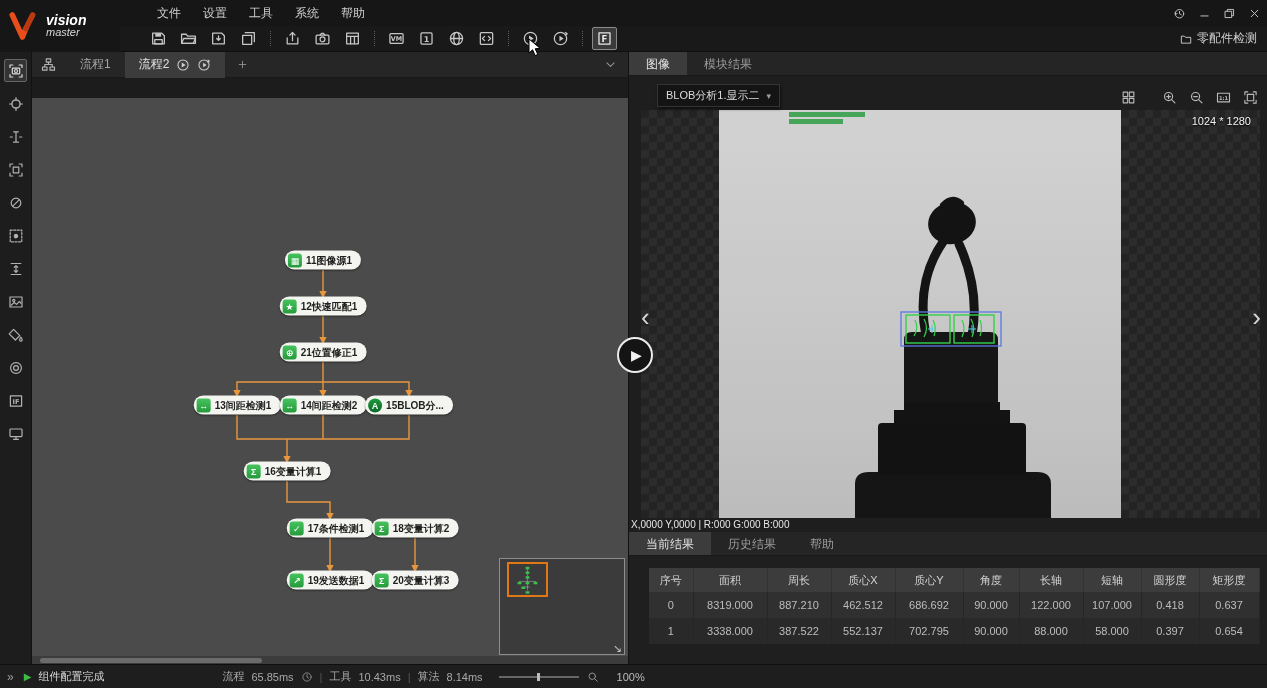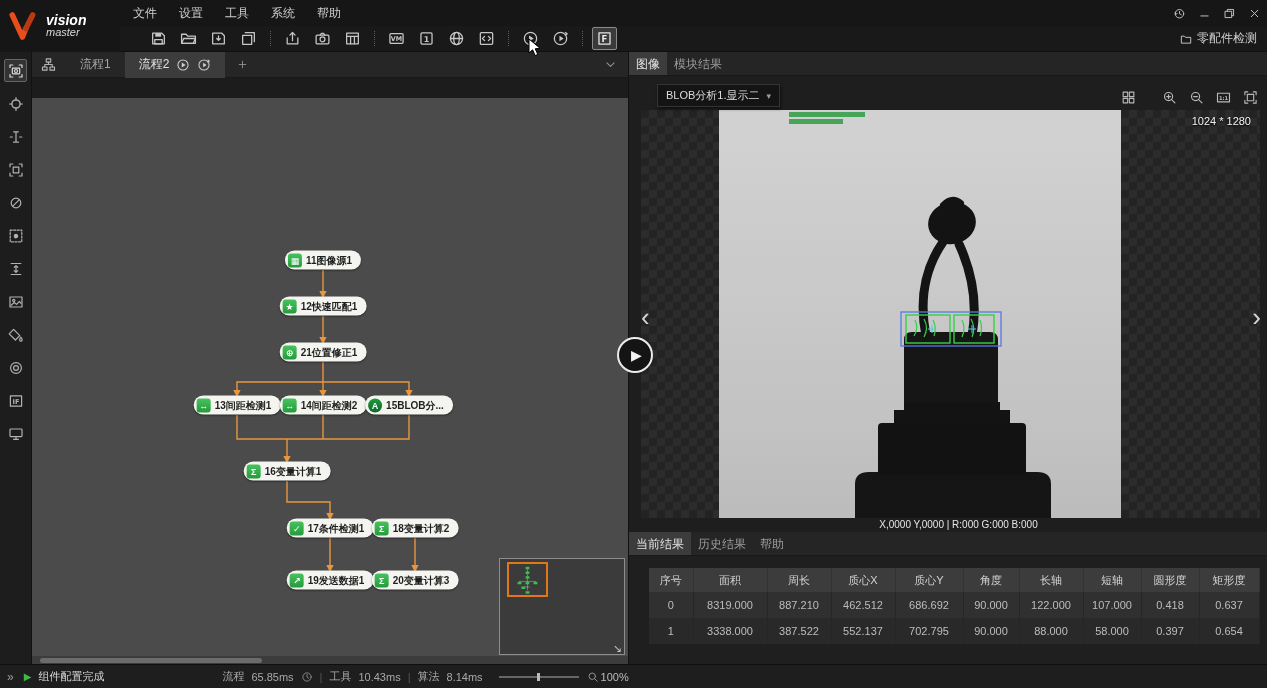--- a/index.html
+++ b/index.html
@@ -1,21 +1,21 @@
 <!DOCTYPE html>
 <html><head>
 <meta charset="utf-8">
 <style>
   *{margin:0;padding:0;box-sizing:border-box;font-family:"Liberation Sans","DejaVu Sans",sans-serif;}
   html,body{width:1267px;height:688px;overflow:hidden;background:#000;}
   button{background:none;border:none;color:inherit;padding:0;font:inherit;}
   .app{position:relative;width:1267px;height:688px;background:#1c1c1c;color:#c8c8c8;font-size:12px;overflow:hidden;}
 
   
-  .titlebar{height:26px;background:#161616;display:flex;align-items:center;}
+  .titlebar{height:26px;background:#161616;display:flex;align-items:center;padding-left:24px;}
   .menus{display:flex;margin-left:122px;}
   .menu-item{padding:0 11px;line-height:26px;color:#cfcfcf;font-size:12px;}
   .winbtns{margin-left:auto;display:flex;align-items:center;}
   .winbtn{width:25px;height:26px;display:flex;align-items:center;justify-content:center;color:#c2c2c2;}
   .winbtn svg{width:13px;height:13px;}
   .logo{position:absolute;left:0;top:0;width:120px;height:52px;background:#161616;display:flex;align-items:center;gap:4px;padding-left:8px;z-index:20;}
   .vmark{width:34px;height:32px;}
   .logotext{display:flex;flex-direction:column;line-height:12px;font-style:italic;}
   .logotext .l1{color:#fff;font-weight:bold;font-size:14px;}
   .logotext .l2{color:#d8d8d8;font-size:11px;margin-left:0;}
@@ -61,38 +61,38 @@
   .minimap{position:absolute;right:3px;bottom:9px;width:126px;height:97px;background:rgba(58,58,58,.95);border:1px solid #8d8d8d;z-index:3;}
   .mviewport{position:absolute;left:7px;top:3px;width:41px;height:35px;border:2px solid #e07818;}
   .mini{width:100%;height:100%;}
   .mresize{position:absolute;right:2px;bottom:0;color:#c0c0c0;font-size:11px;line-height:11px;}
   .hscroll{position:absolute;left:0;bottom:0;width:100%;height:8px;background:#3c3c3c;z-index:4;}
   .hthumb{position:absolute;left:8px;top:1.5px;width:222px;height:5px;background:#6b6b6b;border-radius:3px;}
 
   
   .rightsec{flex:1;display:flex;flex-direction:column;background:#1f1f1f;border-left:1px solid #121212;}
   .imgtabs,.restabs{height:24px;background:#252525;display:flex;border-bottom:1px solid #191919;}
-  .itab{padding:0 7px;line-height:24px;color:#9c9c9c;font-size:12px;}
+  .itab{padding:0 17px;line-height:24px;color:#9c9c9c;font-size:12px;}
   .itab.active{background:#3c3c3c;color:#e3e3e3;}
   .viewer{position:relative;height:456px;background:#1e1e1e;}
   .viewer-top{position:absolute;top:5px;left:20px;right:7px;height:26px;display:flex;align-items:flex-end;z-index:5;}
   .srcdrop{margin-left:8px;background:#141414;border:1px solid #343434;color:#dcdcdc;font-size:11px;padding:3px 8px;display:flex;align-items:center;gap:7px;box-shadow:1px 2px 3px rgba(0,0,0,.5);}
   .caret{font-size:9px;color:#9d9d9d;}
   .vtools{margin-left:auto;display:flex;align-items:center;gap:8px;color:#b9b9b9;}
   .vtools .vbtn{width:19px;height:19px;display:flex;align-items:center;justify-content:center;}
   .vtools .vbtn svg{width:15px;height:15px;}
   .vtools .vbtn:first-child{margin-right:14px;}
   .viewport{position:absolute;top:34px;left:12px;right:7px;bottom:14px;background:repeating-conic-gradient(#2c2c2c 0% 25%,#232323 0% 50%) 0 0/16px 16px;}
   .photo{position:absolute;left:78px;top:0;width:402px;height:100%;background:linear-gradient(#d2d2d2,#c3c3c3 75%,#bcbcbc);}
   .photo svg{display:block;width:402px;height:408px;}
   .resolution{position:absolute;top:5px;right:9px;color:#f2f2f2;font-size:11px;text-shadow:0 1px 2px #000;}
   .chev{position:absolute;top:228px;z-index:6;font-size:26px;color:#d8d8d8;line-height:26px;}
   .chevl{left:12px;}
   .chevr{right:6px;}
-  .coords{position:absolute;bottom:0;left:28px;right:7px;height:14px;color:#e6e6e6;font-size:10px;text-align:center;line-height:14px;}
+  .coords{position:absolute;bottom:0;left:2px;right:7px;height:14px;color:#e6e6e6;font-size:10px;text-align:left;line-height:14px;}
   .results{flex:1;display:flex;flex-direction:column;}
   .table-wrap{margin:12px 7px 0 20px;}
   table{width:100%;border-collapse:collapse;font-size:11px;color:#bdbdbd;table-layout:fixed;}
   th{background:#3c3c3c;color:#d2d2d2;font-weight:normal;height:24px;border-right:1px solid #333;}
   td{height:26px;text-align:center;border-right:1px solid #262626;overflow:hidden;}
   tr.odd td{background:#303030;}
   tr.even td{background:#292929;}
   th.fill,td.fill{border-right:none;}
 
   
@@ -100,21 +100,21 @@
   .expander{margin:0 10px 0 7px;color:#9a9a9a;font-size:12px;}
   .runled{color:#3dbb44;font-size:10px;margin-right:7px;}
   .stext{color:#d8d8d8;}
   .times{display:flex;align-items:center;gap:7px;margin-left:118px;color:#a9a9a9;}
   .times .icn{color:#8f8f8f;}
   .tdiv{color:#555;}
   .zoomslider{position:relative;width:80px;height:12px;margin-left:16px;}
   .zoomslider .track{position:absolute;left:0;right:0;top:5.5px;height:1.5px;background:#666;}
   .zoomslider .thumb{position:absolute;left:38px;top:2px;width:3px;height:8px;background:#bdbdbd;}
   .zoomicon{margin-left:8px;color:#9a9a9a;}
-  .zoomval{margin-left:2px;color:#bdbdbd;}
+  .zoomval{margin-left:18px;color:#bdbdbd;}
 
   
   .center-play{position:absolute;left:617px;top:337px;width:36px;height:36px;border-radius:50%;background:#141414;border:2px solid #ececec;z-index:40;display:flex;align-items:center;justify-content:center;color:#f2f2f2;font-size:14px;padding-left:3px;}
   .cursor{position:absolute;left:528px;top:38px;z-index:60;width:13px;height:19px;}
 
   
   .isvg *{fill:none;stroke:currentColor;stroke-width:1.2;stroke-linecap:round;stroke-linejoin:round;}
   .isvg .f{fill:currentColor;stroke:none;}
   .isvg text{stroke:none;fill:currentColor;font-family:"DejaVu Sans",sans-serif;font-weight:bold;}
 </style>

